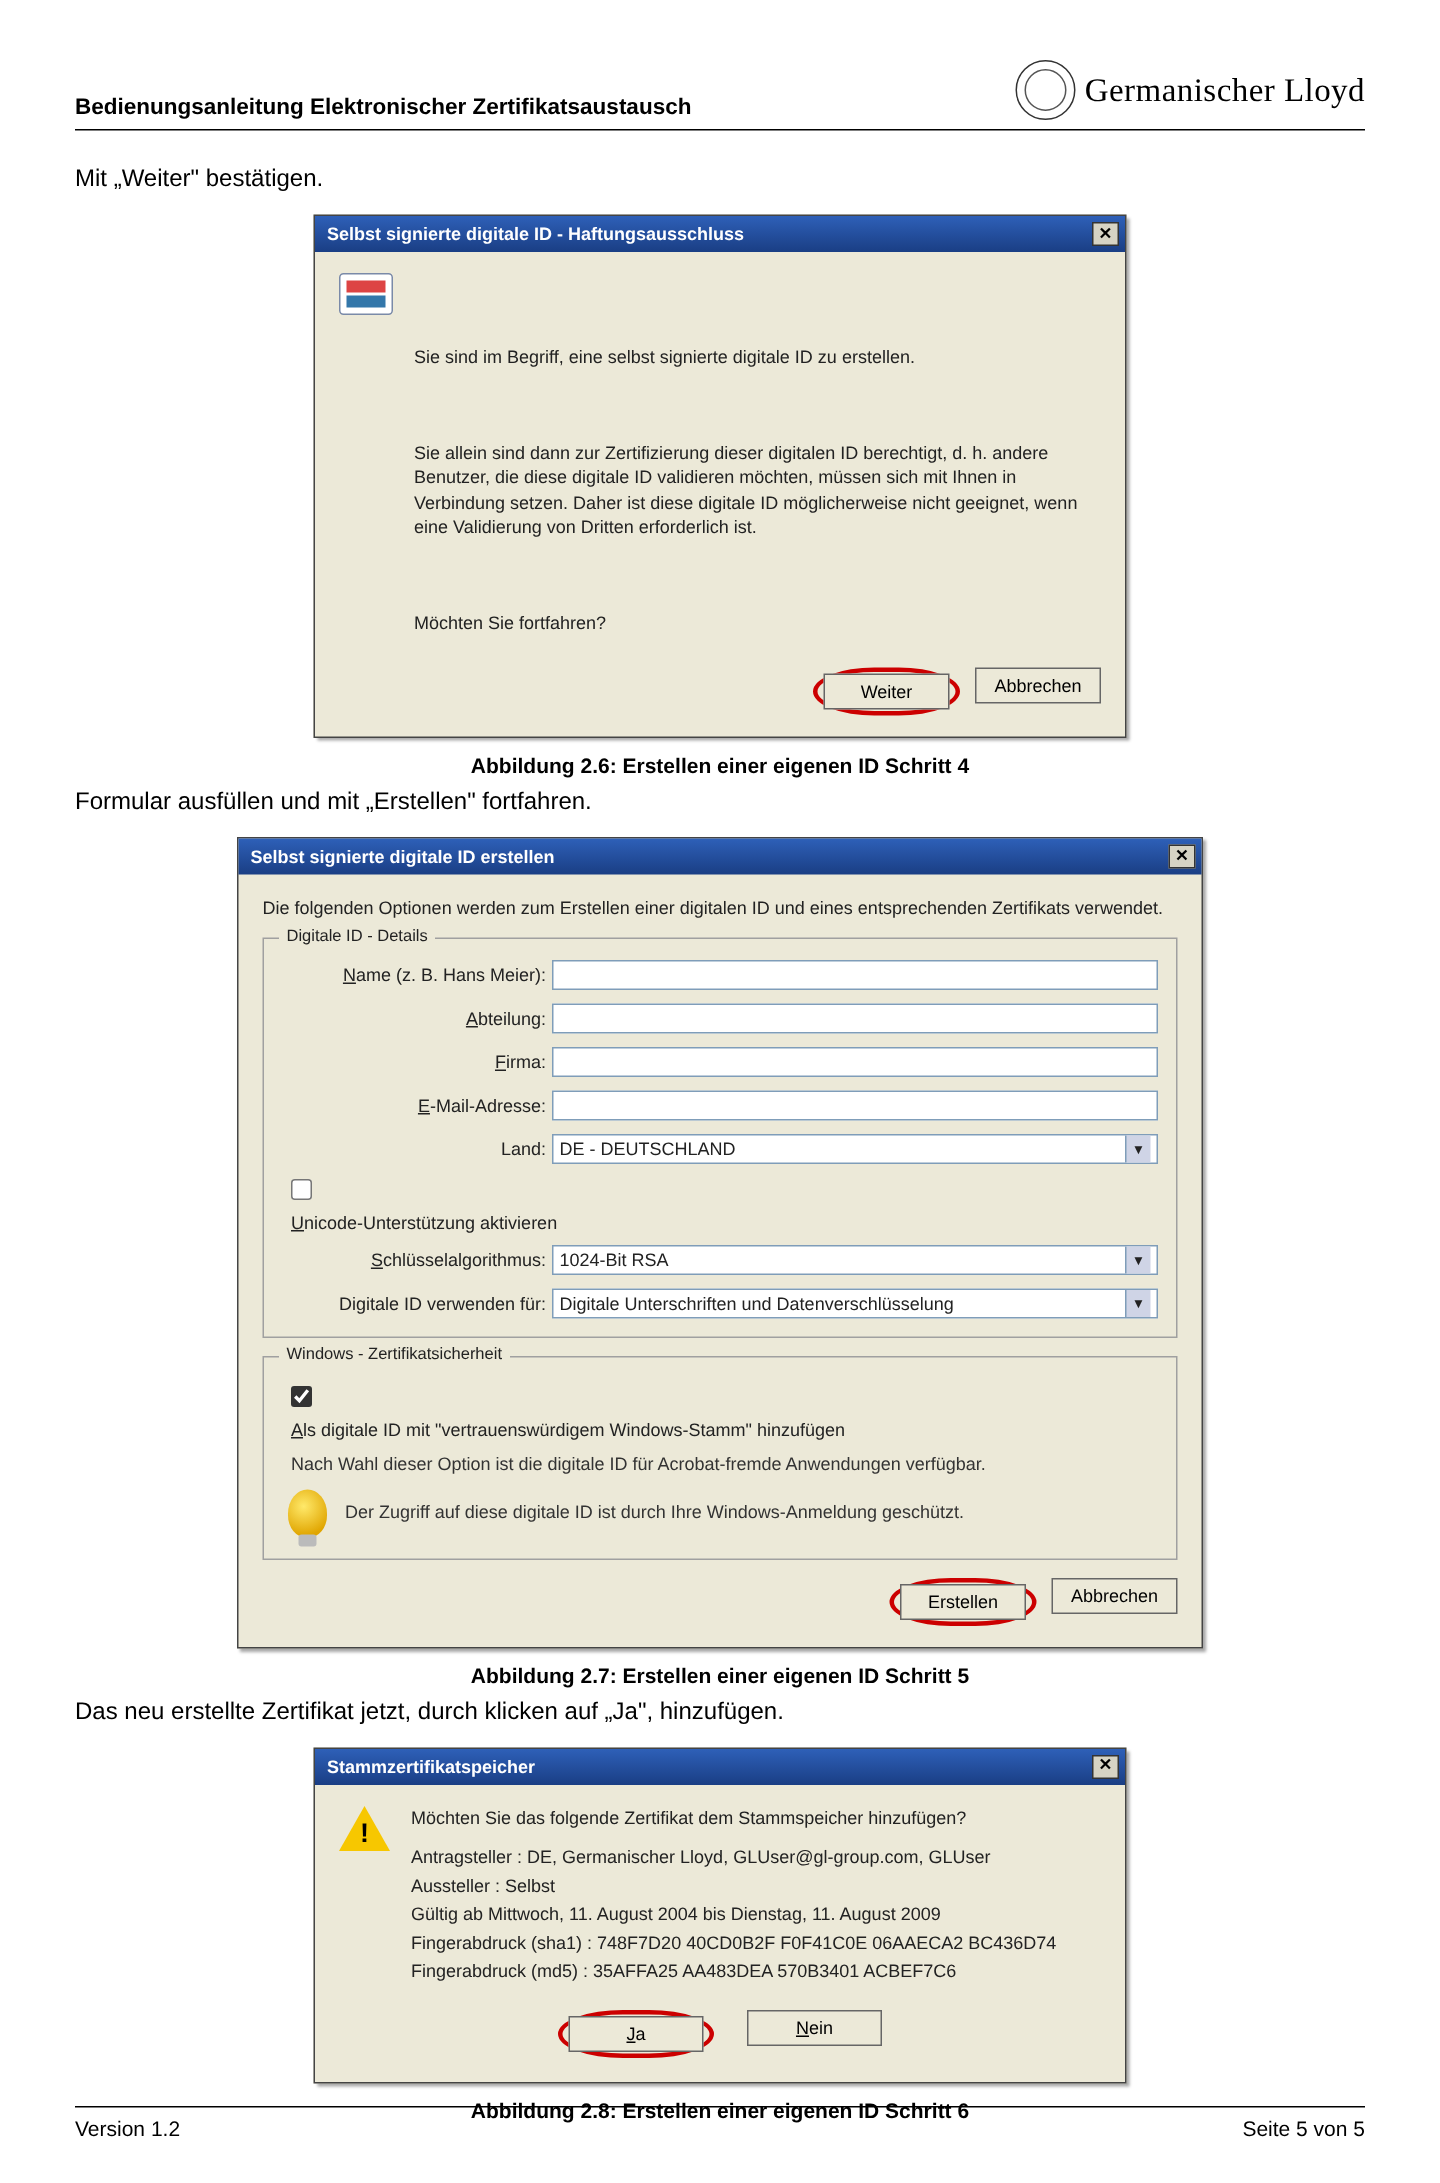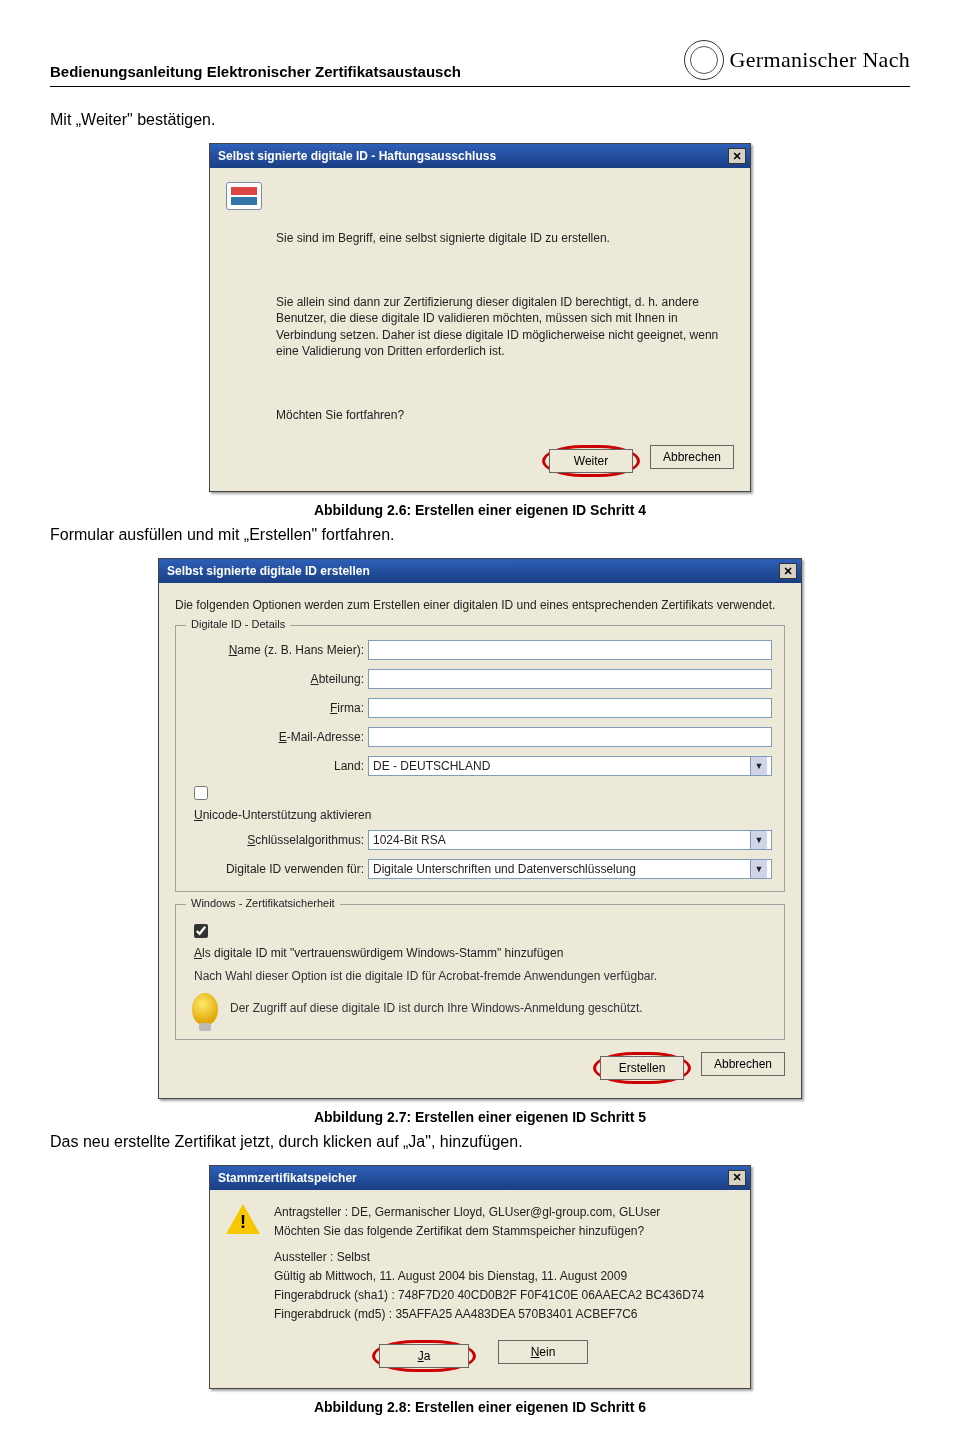--- a/index.html
+++ b/index.html
@@ -67,21 +67,21 @@
   .intro-line { font-size:12px; line-height:1.35; margin-bottom:6px; }
 </style>
 </head>
 <body>
 
 <div class="page">
   <div class="header-row">
     <div class="doc-title">Bedienungsanleitung Elektronischer Zertifikatsaustausch</div>
     <div class="brand">
       <div class="brand-seal"></div>
-      <div class="brand-text">Germanischer Nach</div>
+      <div class="brand-text">Germanischer Lloyd</div>
     </div>
   </div>
 
   <p class="body-text">Mit „Weiter" bestätigen.</p>
 
   <div class="dialog">
     <div class="titlebar">
       <span>Selbst signierte digitale ID - Haftungsausschluss</span>
       <div class="closebox">✕</div>
     </div>
@@ -190,32 +190,36 @@
       <span>Stammzertifikatspeicher</span>
       <div class="closebox">✕</div>
     </div>
     <div class="d3-body">
       <div class="d3-row">
         <div class="warn-icon">
           <div class="warn-tri"></div>
             <span>!</span>
         </div>
         <div class="d3-text">
+          <p style="margin-bottom:10px;">Möchten Sie das folgende Zertifikat dem Stammspeicher hinzufügen?</p>
           <p>Antragsteller : DE, Germanischer Lloyd, GLUser@gl-group.com, GLUser</p>
-          <p style="margin-bottom:10px;">Möchten Sie das folgende Zertifikat dem Stammspeicher hinzufügen?</p>
           <p>Aussteller : Selbst</p>
           <p>Gültig ab Mittwoch, 11. August 2004 bis Dienstag, 11. August 2009</p>
           <p>Fingerabdruck (sha1) : 748F7D20 40CD0B2F F0F41C0E 06AAECA2 BC436D74</p>
           <p>Fingerabdruck (md5) : 35AFFA25 AA483DEA 570B3401 ACBEF7C6</p>
         </div>
       </div>
       <div class="d3-btn-row">
         <span class="red-circle">
           <button class="btn" style="min-width:90px;"><span class="und">J</span>a</button>
         </span>
         <button class="btn" style="min-width:90px;"><span class="und">N</span>ein</button>
       </div>
     </div>
   </div>
 
   <p class="caption">Abbildung 2.8: Erstellen einer eigenen ID Schritt 6</p>
 
+  <div class="footer">
+    <span>Version 1.2</span>
+    <span>Seite 5 von 5</span>
+  </div>
 </div>
 
 </body></html>

